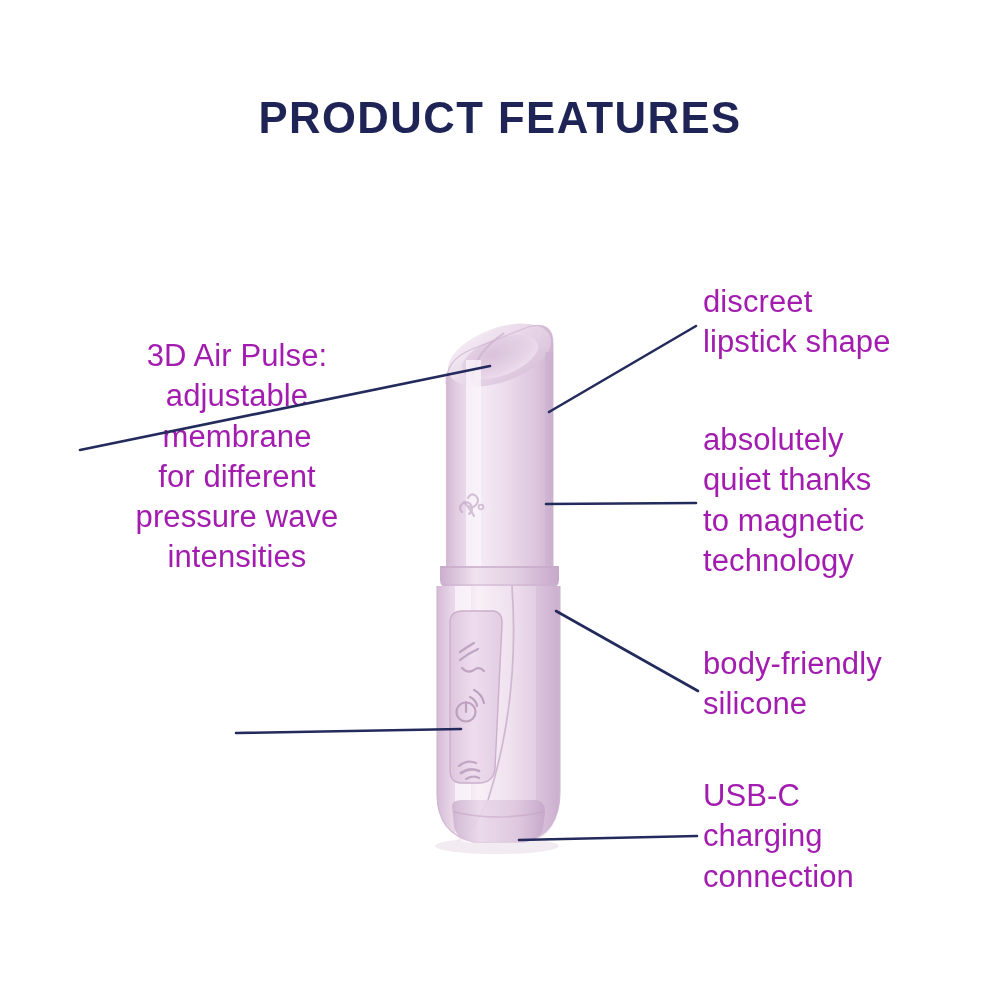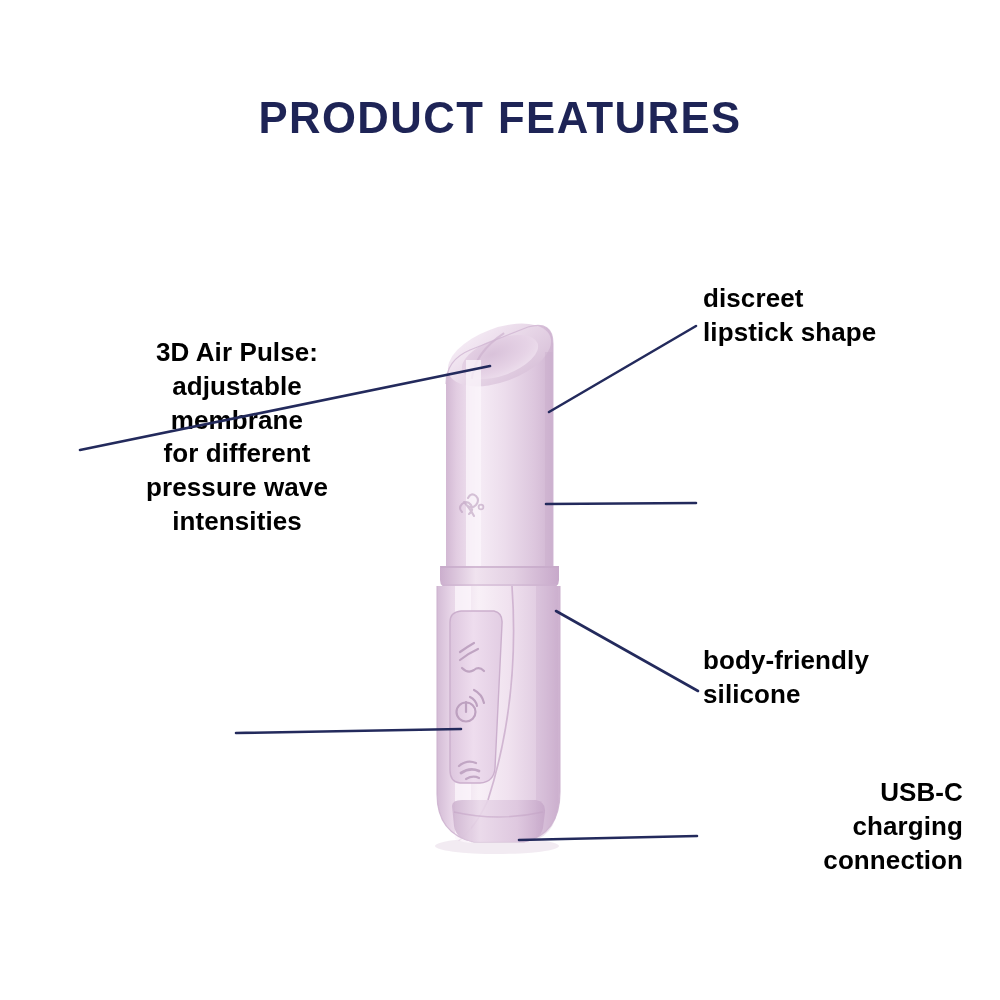--- a/index.html
+++ b/index.html
@@ -34,37 +34,37 @@
     font-weight: bold;
     font-size: 45px;
     letter-spacing: 1.5px;
     color: #1e2456;
     transform: scaleX(0.97);
   }
 
   
   .callout {
     position: absolute;
-    color: #000000;
+    color: #a21caf;
     font-family: "Liberation Sans", sans-serif;
-    font-weight: 700;
-    font-size: 26px;
+    font-weight: 400;
+    font-size: 31px;
     line-height: 1.30;
     letter-spacing: 0.1px;
     white-space: pre-line;
   }
   .callout.left  { text-align: center; }
   .callout.right { text-align: left; }
 
   #callout-3d-air-pulse       { left: 92px;  top: 336px; width: 290px; }
   #callout-easily-switch      { left: 92px;  top: 646px; width: 270px; }
   #callout-discreet-lipstick  { left: 703px; top: 282px; width: 270px; }
   #callout-absolutely-quiet   { left: 703px; top: 420px; width: 260px; }
   #callout-body-friendly      { left: 703px; top: 644px; width: 270px; }
-  #callout-usb-c              { left: 703px; top: 776px; width: 260px; text-align: right; }
+  #callout-usb-c              { left: 703px; top: 776px; width: 260px; }
 
   
   #art {
     position: absolute;
     left: 0;
     top: 0;
     width: 1000px;
     height: 1000px;
     pointer-events: none;
   }
@@ -86,20 +86,24 @@
 adjustable
 membrane
 for different
 pressure wave
 intensities</div>
 
 
   <div class="callout right" id="callout-discreet-lipstick">discreet
 lipstick shape</div>
 
+  <div class="callout right" id="callout-absolutely-quiet">absolutely
+quiet thanks
+to magnetic
+technology</div>
 
   <div class="callout right" id="callout-body-friendly">body-friendly
 silicone</div>
 
   <div class="callout right" id="callout-usb-c">USB-C
 charging
 connection</div>
 
   <svg id="art" viewBox="0 0 1000 1000">
     <defs>

